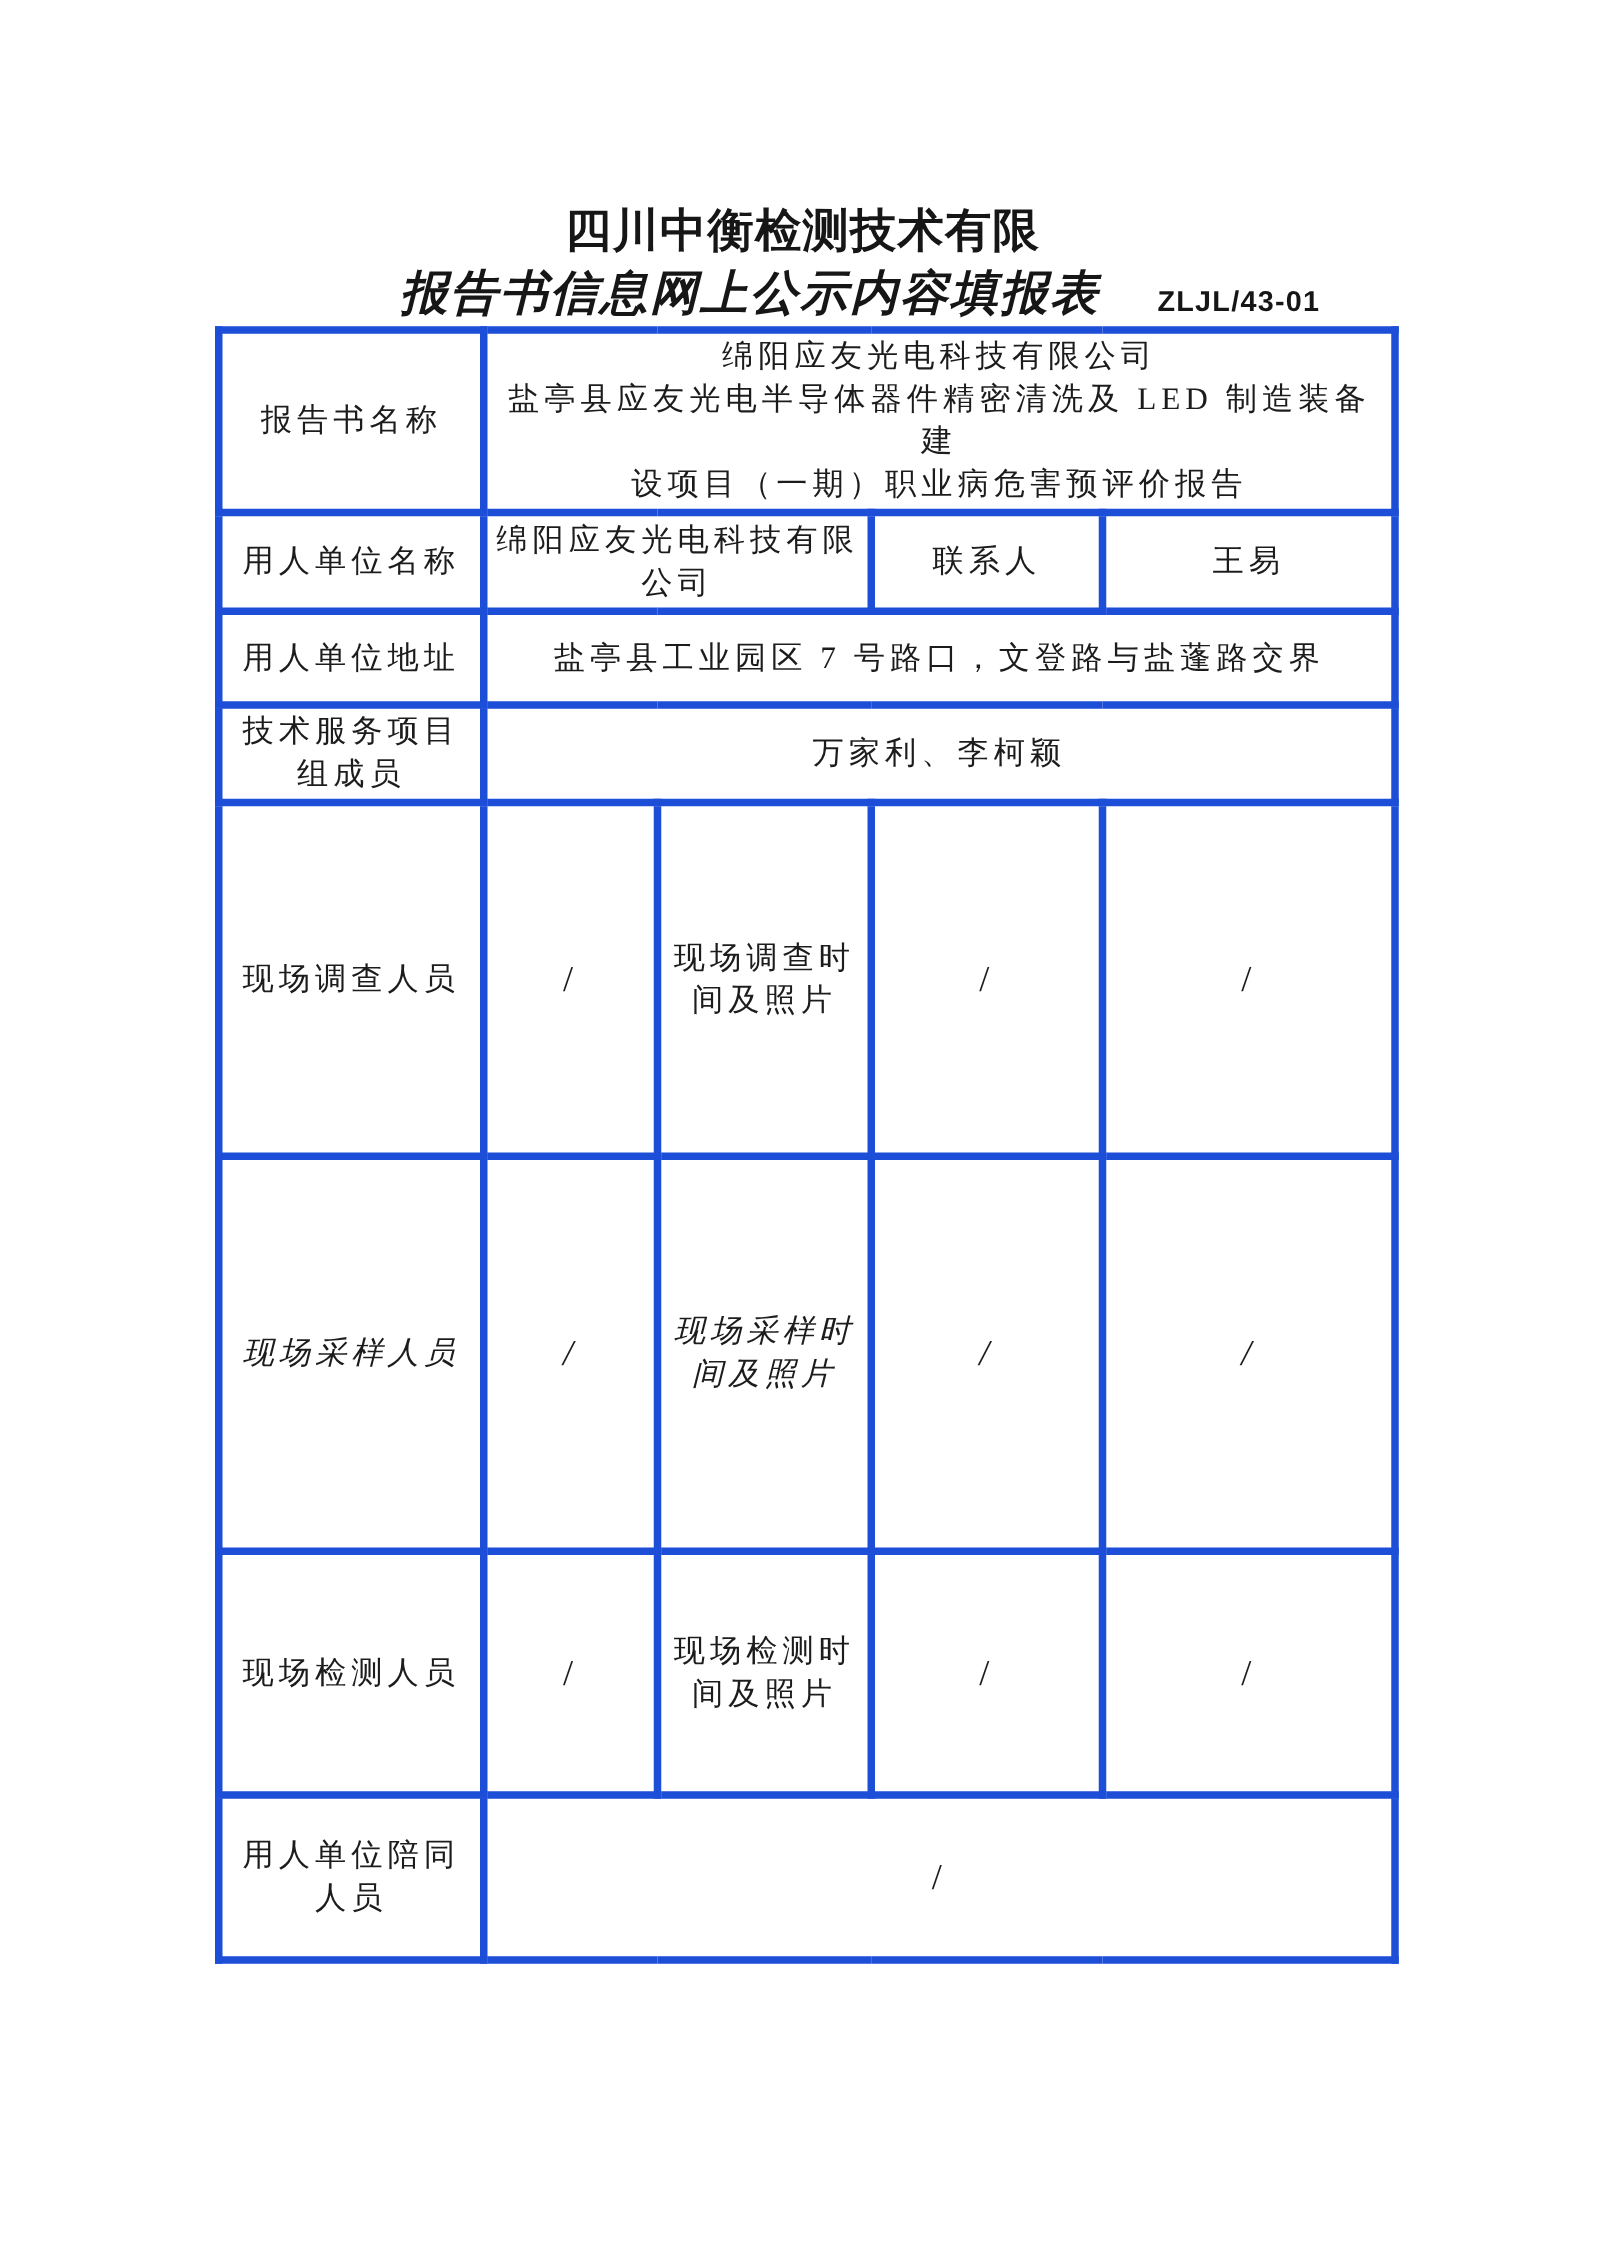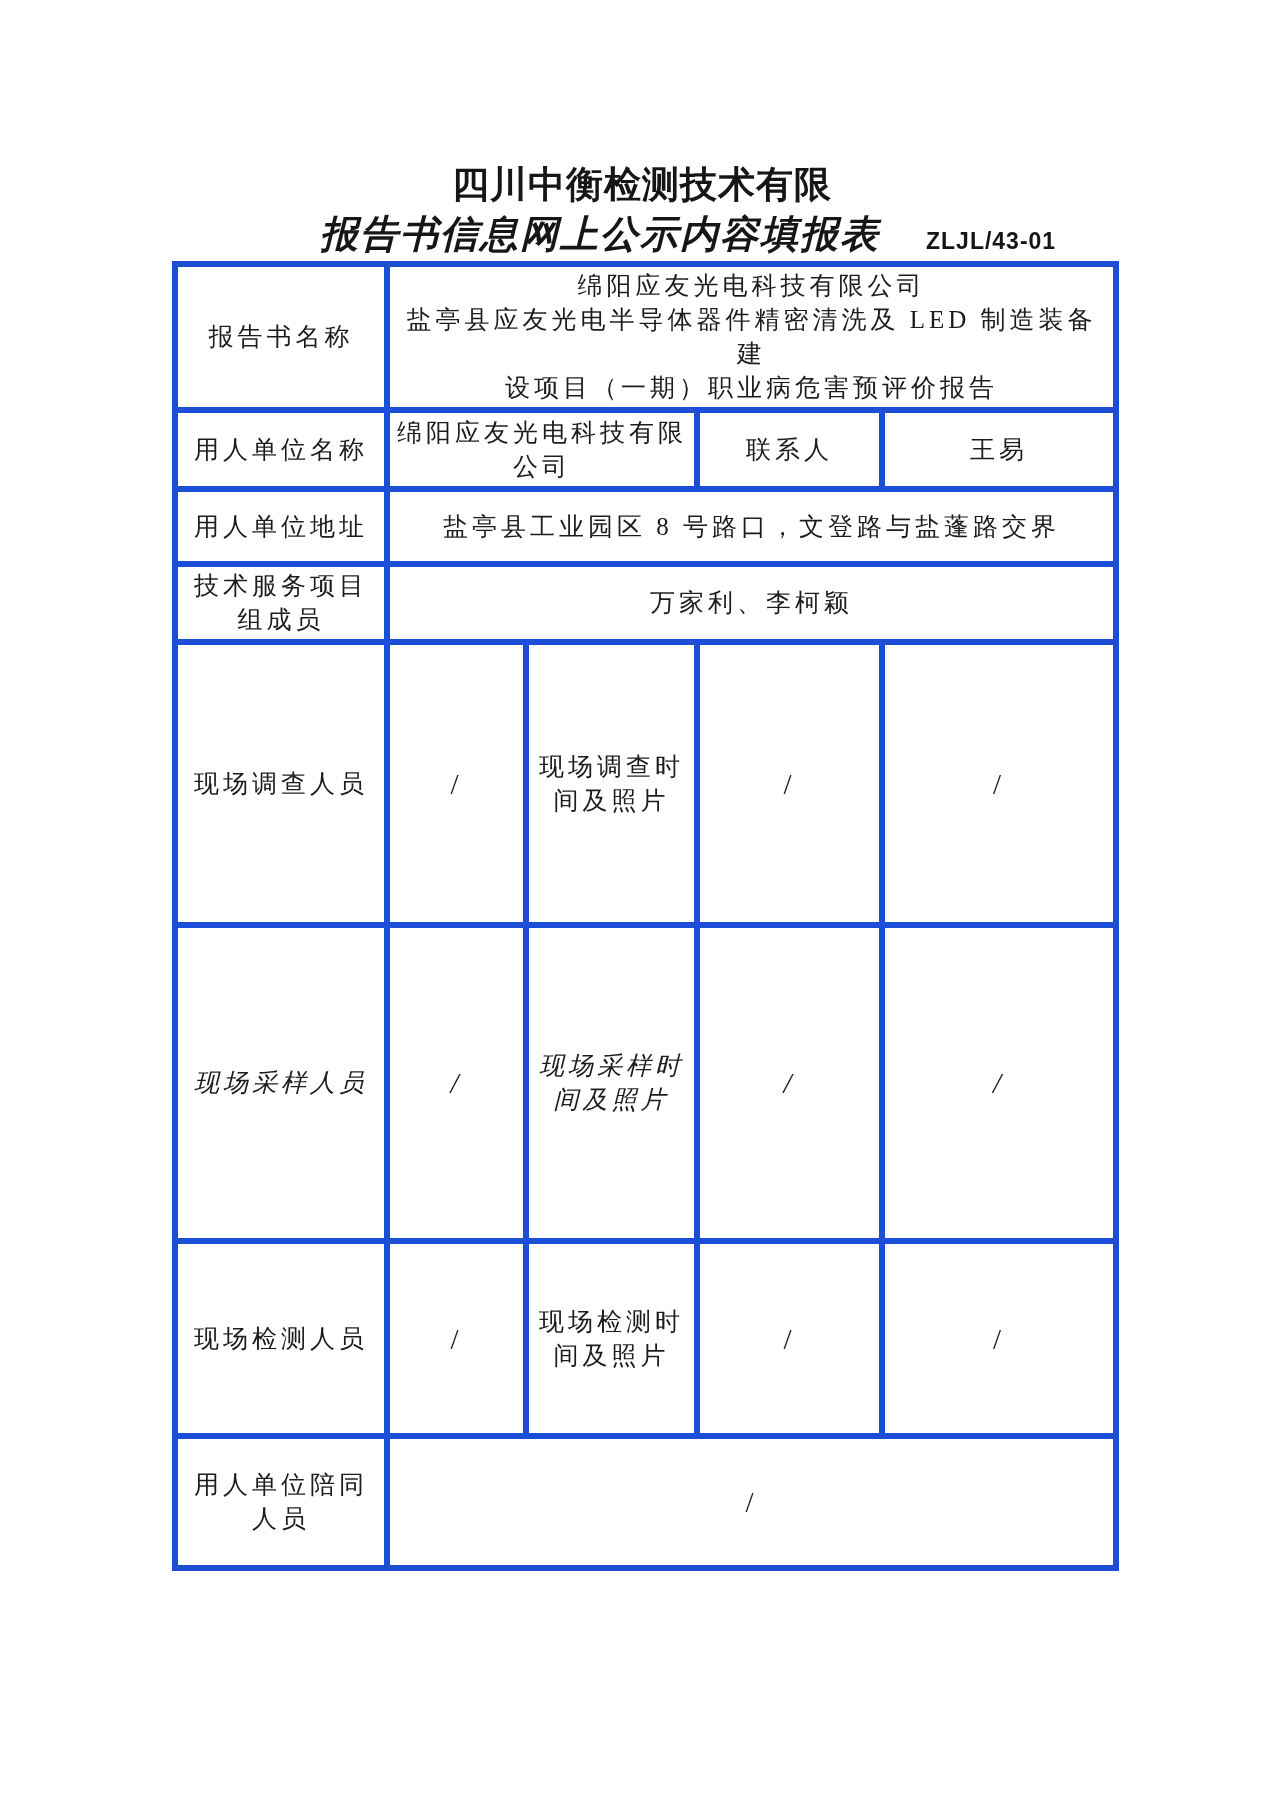--- a/index.html
+++ b/index.html
@@ -109,21 +109,21 @@
       </td>
     </tr>
     <tr class="r2">
       <td>用人单位名称</td>
       <td colspan="2">绵阳应友光电科技有限公司</td>
       <td>联系人</td>
       <td>王易</td>
     </tr>
     <tr class="r3">
       <td>用人单位地址</td>
-      <td colspan="4" class="nowrap-cell">盐亭县工业园区 8 号路口，文登路与盐蓬路交界</td>
+      <td colspan="4" class="nowrap-cell">盐亭县工业园区 7 号路口，文登路与盐蓬路交界</td>
     </tr>
     <tr class="r4">
       <td>技术服务项目组成员</td>
       <td colspan="4">万家利、李柯颖</td>
     </tr>
     <tr class="r5">
       <td>现场调查人员</td>
       <td class="slash-cell">/</td>
       <td>现场调查时间及照片</td>
       <td class="slash-cell">/</td>

